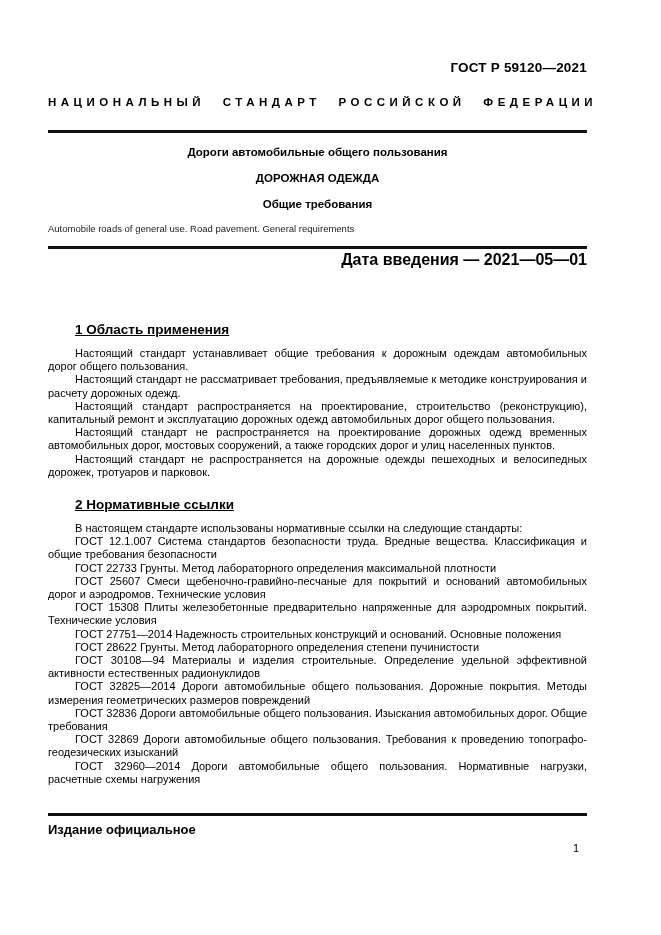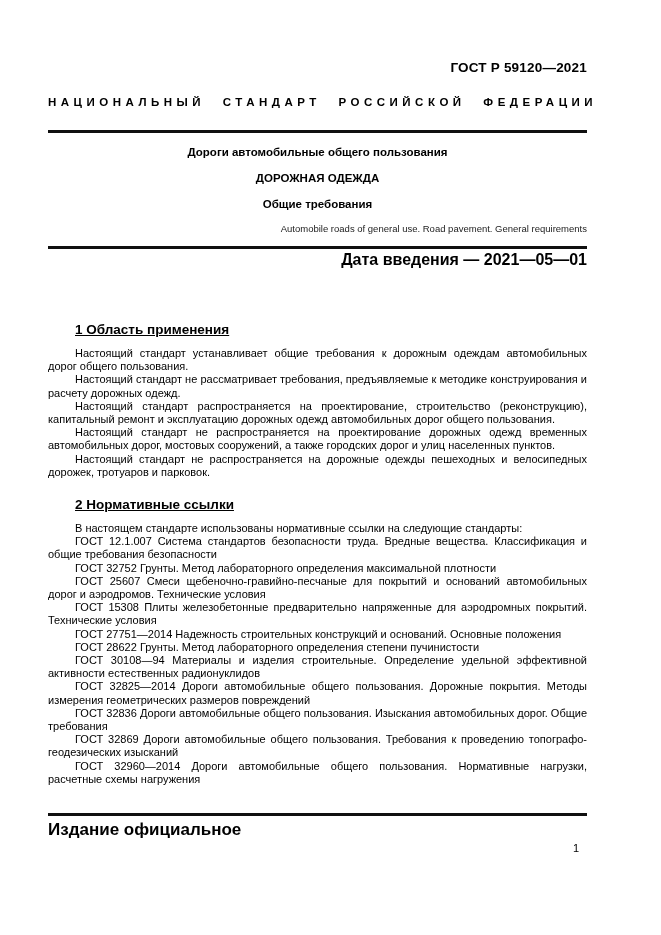--- a/index.html
+++ b/index.html
@@ -44,21 +44,21 @@
   .rule.title-rule { margin-top: 11px; }
   .title-group, .title-main, .title-sub {
     margin-top: 12px;
     text-align: center;
     font-weight: bold;
     font-size: 11.5px;
     line-height: 14px;
   }
   .title-en {
     margin-top: 11px;
-    text-align: right;
+    text-align: left;
     font-weight: normal;
     font-size: 9.5px;
     line-height: 13px;
     color: #222222;
   }
   .intro-date {
     margin-top: 4px;
     text-align: right;
     font-weight: bold;
     font-size: 16px;
@@ -85,21 +85,21 @@
   .footer {
     position: absolute;
     left: 48px;
     top: 813px;
     width: 539px;
   }
   .footer .rule { margin-top: 0; }
   .footer-note {
     margin-top: 7px;
     font-weight: bold;
-    font-size: 17px;
+    font-size: 13px;
     line-height: 13px;
   }
   .page-num {
     margin-top: 6px;
     text-align: right;
     padding-right: 8px;
     font-size: 11px;
     line-height: 13px;
   }
 </style>
@@ -132,21 +132,21 @@
         <p>Настоящий стандарт устанавливает общие требования к дорожным одеждам автомобильных дорог общего пользования.</p>
         <p>Настоящий стандарт не рассматривает требования, предъявляемые к методике конструирования и расчету дорожных одежд.</p>
         <p>Настоящий стандарт распространяется на проектирование, строительство (реконструкцию), капитальный ремонт и эксплуатацию дорожных одежд автомобильных дорог общего пользования.</p>
         <p>Настоящий стандарт не распространяется на проектирование дорожных одежд временных автомобильных дорог, мостовых сооружений, а также городских дорог и улиц населенных пунктов.</p>
         <p>Настоящий стандарт не распространяется на дорожные одежды пешеходных и велосипедных дорожек, тротуаров и парковок.</p>
       </div>
       <div class="section">
         <div class="sec-heading">2 Нормативные ссылки</div>
         <p>В настоящем стандарте использованы нормативные ссылки на следующие стандарты:</p>
         <p>ГОСТ 12.1.007 Система стандартов безопасности труда. Вредные вещества. Классификация и общие требования безопасности</p>
-        <p>ГОСТ 32752 Грунты. Метод лабораторного определения максимальной плотности</p>
+        <p>ГОСТ 22733 Грунты. Метод лабораторного определения максимальной плотности</p>
         <p>ГОСТ 25607 Смеси щебеночно-гравийно-песчаные для покрытий и оснований автомобильных дорог и аэродромов. Технические условия</p>
         <p>ГОСТ 15308 Плиты железобетонные предварительно напряженные для аэродромных покрытий. Технические условия</p>
         <p>ГОСТ 27751—2014 Надежность строительных конструкций и оснований. Основные положения</p>
         <p>ГОСТ 28622 Грунты. Метод лабораторного определения степени пучинистости</p>
         <p>ГОСТ 30108—94 Материалы и изделия строительные. Определение удельной эффективной активности естественных радионуклидов</p>
         <p>ГОСТ 32825—2014 Дороги автомобильные общего пользования. Дорожные покрытия. Методы измерения геометрических размеров повреждений</p>
         <p>ГОСТ 32836 Дороги автомобильные общего пользования. Изыскания автомобильных дорог. Общие требования</p>
         <p>ГОСТ 32869 Дороги автомобильные общего пользования. Требования к проведению топографо-геодезических изысканий</p>
         <p>ГОСТ 32960—2014 Дороги автомобильные общего пользования. Нормативные нагрузки, расчетные схемы нагружения</p>
       </div>

